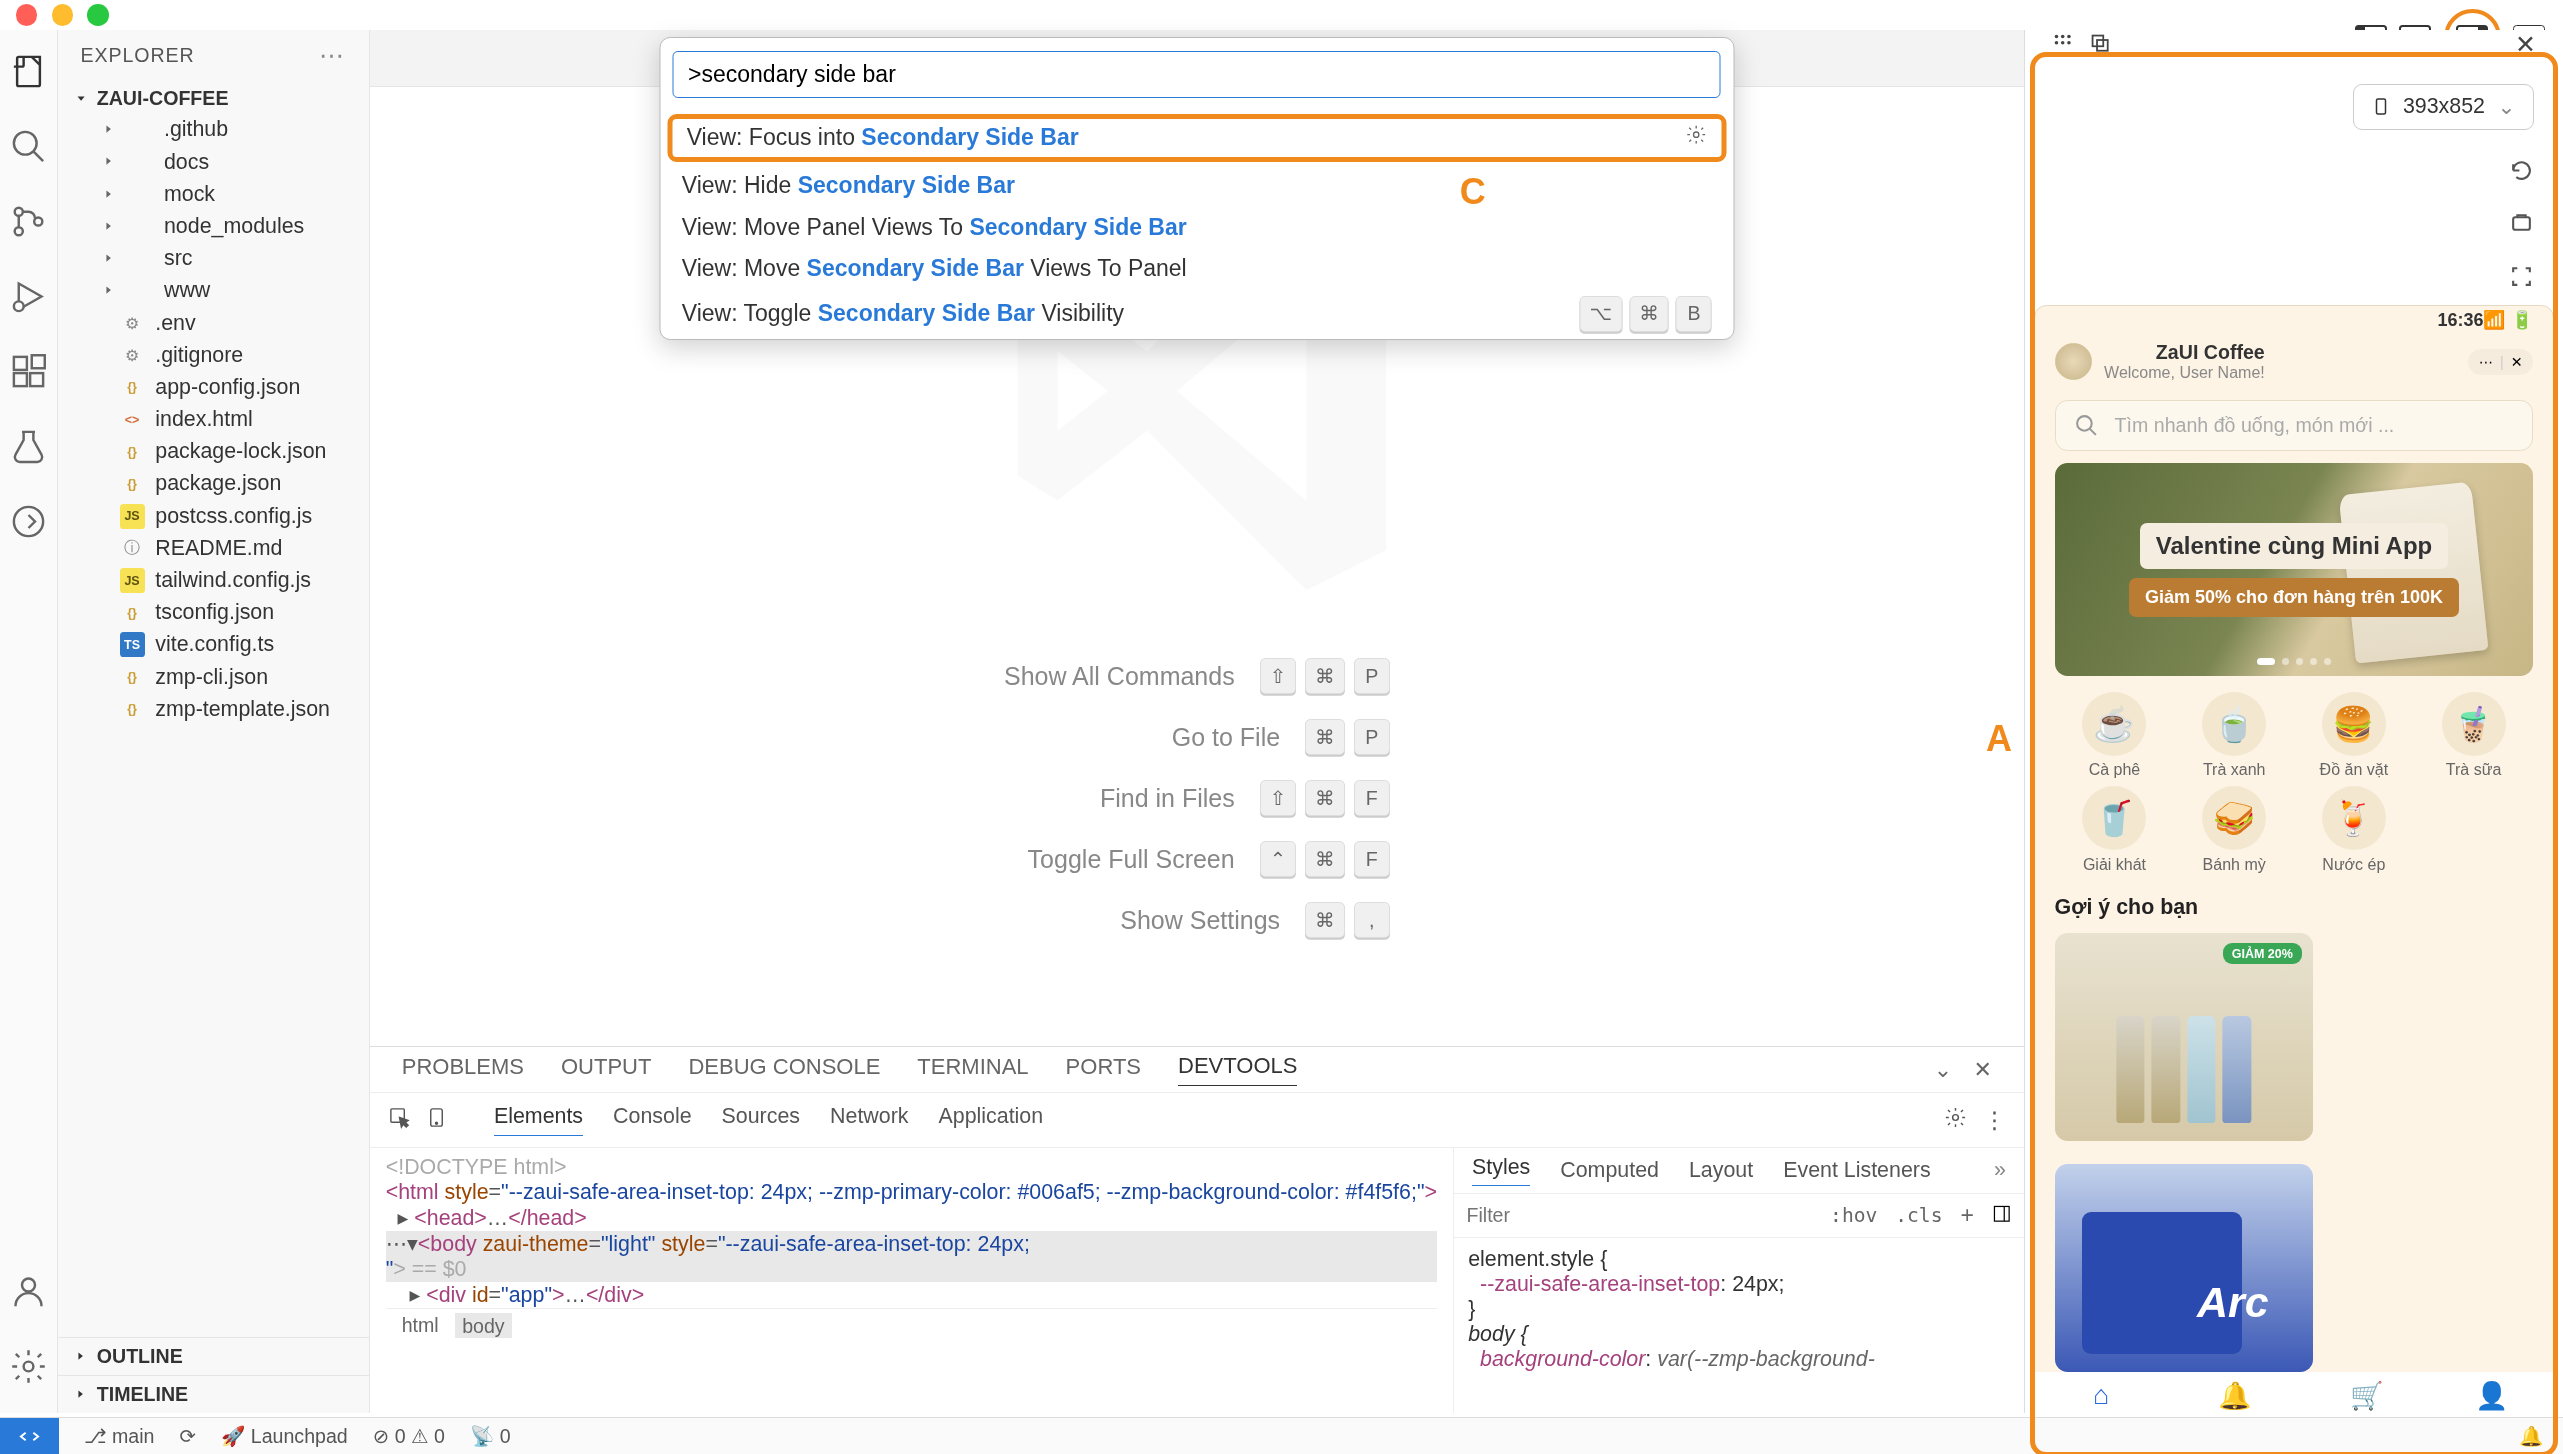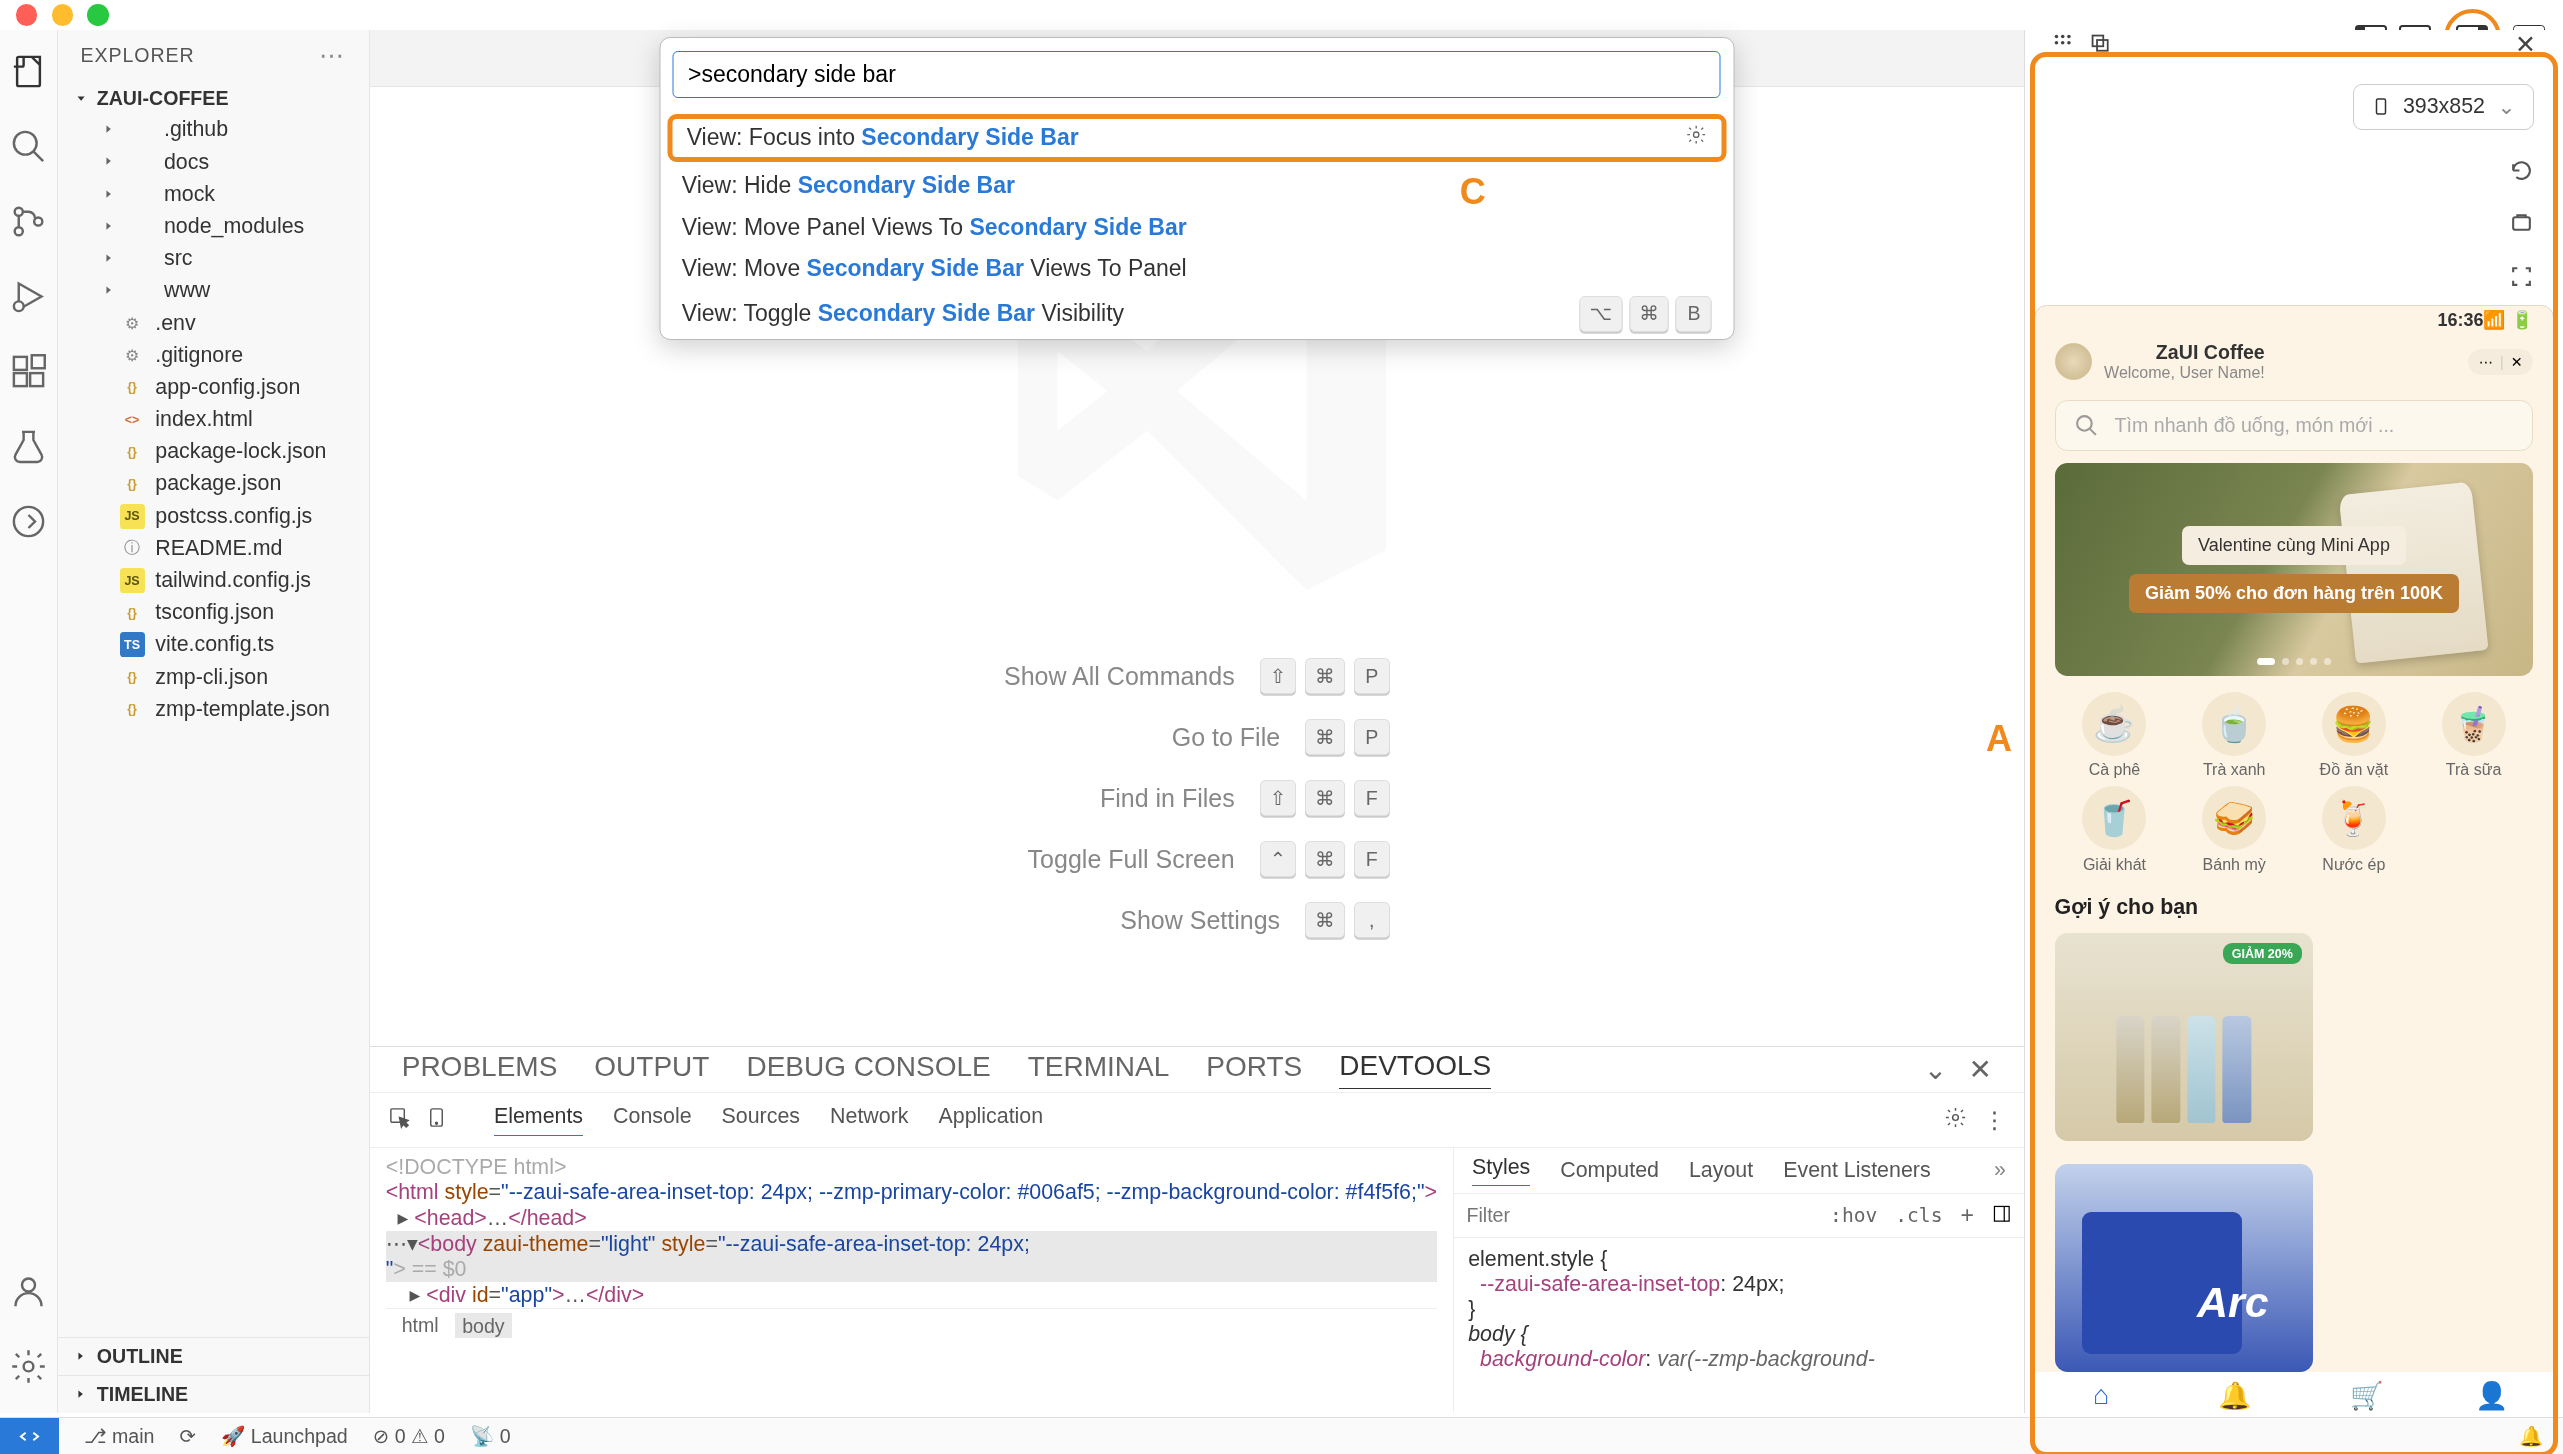--- a/index.html
+++ b/index.html
@@ -56,21 +56,21 @@
   .cp-input { width: calc(100% - 25px); margin: 12.5px; border: 1.8px solid #2879d8; border-radius: 5.3px; padding: 9px 14.2px; font-size: 23px; outline: none; }
   .cp-item { display: flex; align-items: center; justify-content: space-between; padding: 7.1px 21.4px; font-size: 23px; color: #333; cursor: pointer; }
   .cp-item.selected { background: #fff; border: 5.3px solid #f08a1d; border-radius: 9px; margin: 3.6px 7.1px; padding: 5.3px 14.2px; }
   .cp-item .highlight { color: #2879d8; font-weight: 600; }
   .cp-item .gear { color: #666; }
   .cp-item .keys { display: flex; gap: 7.1px; }
   .cp-letter-c { position: absolute; top: 133px; left: 50%; transform: translateX(263px); color: #f08a1d; font-weight: 800; font-size: 36px; }
   
   
   .panel { height: 367px; border-top: 0.9px solid #ddd; display: flex; flex-direction: column; }
-  .panel-tabs { height: 46px; display: flex; align-items: center; padding: 0 32px; gap: 37px; color: #666; font-size: 28px; border-bottom: 0.9px solid #eee; }
+  .panel-tabs { height: 46px; display: flex; align-items: center; padding: 0 32px; gap: 37px; color: #666; font-size: 22px; border-bottom: 0.9px solid #eee; }
   .panel-tab { cursor: pointer; padding-bottom: 5.3px; }
   .panel-tab.active { color: #333; border-bottom: 1.8px solid #333; }
   .panel-right { margin-left: auto; display: flex; gap: 21.4px; align-items: center; }
   .devtools-sub { height: 55px; display: flex; align-items: center; padding: 0 18px; gap: 30px; font-size: 21.4px; color: #555; border-bottom: 0.9px solid #eee; }
   .devtools-sub .sub-tab { cursor: pointer; padding-bottom: 5.3px; }
   .devtools-sub .sub-tab.active { color: #333; border-bottom: 1.8px solid #2879d8; }
   .devtools-sub .sub-icons { display: flex; gap: 14.2px; margin-right: 16px; align-items: center; }
   .devtools-sub .sub-right { margin-left: auto; display: flex; gap: 16px; align-items: center; }
   .devtools-body { flex: 1; display: flex; }
   .dom-pane { flex: 1; padding: 7.1px 16px; font-family: Menlo, monospace; font-size: 21.4px; color: #555; overflow: hidden; border-right: 0.9px solid #eee; }
@@ -116,21 +116,21 @@
   .phone-status { height: 32px; display: flex; justify-content: flex-end; align-items: center; padding: 0 19.6px; font-size: 18px; font-weight: 600; color: #333; }
   .phone-header { display: flex; align-items: center; gap: 12.5px; padding: 7.1px 19.6px 10.7px; }
   .phone-avatar { width: 37px; height: 37px; border-radius: 50%; background: radial-gradient(circle,#e8d9b8,#c8b58a); border:1.8px solid #d4c49a; }
   .phone-title { display: flex; flex-direction: column; }
   .phone-title .t1 { font-size: 19.6px; font-weight: 600; color: #333; text-align: right; }
   .phone-title .t2 { font-size: 16px; color: #888; }
   .phone-header-right { margin-left: auto; display: flex; gap: 7.1px; align-items: center; background: rgba(0,0,0,0.03); border-radius: 27px; padding: 5.3px 10.7px; }
   .phone-search { margin: 7.1px 19.6px 12.5px; height: 57px; background: #fcf8ee; border: 0.9px solid #e8dcc5; border-radius: 12.5px; display: flex; align-items: center; padding: 0 18px; gap: 16px; color: #aaa; font-size: 19.6px; }
   .phone-banner { margin: 0 19.6px 16px; height: 240px; border-radius: 12.5px; background: linear-gradient(120deg,#5a6b3a 0%,#7a8551 45%,#d9c9a0 60%,#c7b786 100%); position: relative; display: flex; flex-direction: column; align-items: center; justify-content: center; gap: 9px; overflow:hidden; }
   .phone-banner::before { content:''; position:absolute; right:53px; top:25px; width:133px; height:169px; background: linear-gradient(#f3ede0,#e5dbc5); border-radius: 10.7px 10.7px 5.3px 5.3px / 16px 16px 5.3px 5.3px; transform: rotate(-6deg); box-shadow: 0 3.6px 9px rgba(0,0,0,0.2); }
-  .phone-banner .chip1 { background: #f5ede0; color: #333; font-weight:400; padding: 9px 16px; border-radius: 7.1px; font-size: 18px; z-index:1; }
+  .phone-banner .chip1 { background: #f5ede0; color: #333; font-weight:700; padding: 9px 16px; border-radius: 7.1px; font-size: 24px; z-index:1; }
   .phone-banner .chip2 { background: #ba7c32; color: #fff; font-weight:700; padding: 9px 16px; border-radius: 7.1px; font-size: 18px; z-index:1; }
   .phone-banner .dots { position:absolute; bottom:10.7px; display:flex; gap:7.1px; }
   .phone-banner .dots span { width:7.1px; height:7.1px; border-radius:50%; background:rgba(255,255,255,0.5); }
   .phone-banner .dots span.active { background:#fff; width:18px; border-radius:3.6px; }
   .cat-grid { display: grid; grid-template-columns: repeat(4,1fr); gap: 7.1px 0; padding: 0 19.6px 12.5px; }
   .cat { display: flex; flex-direction: column; align-items: center; gap: 5.3px; }
   .cat .ico { width: 64px; height: 64px; border-radius: 50%; background: #f3e7cf; display:flex; align-items:center; justify-content:center; font-size: 34px; }
   .cat .lbl { font-size: 16px; color: #666; }
   .phone-section-title { padding: 9px 19.6px 12.5px; font-size: 21.4px; font-weight: 600; color: #222; }
   .rec-row { display: flex; gap: 23px; padding: 0 19.6px; flex-direction: column; }

